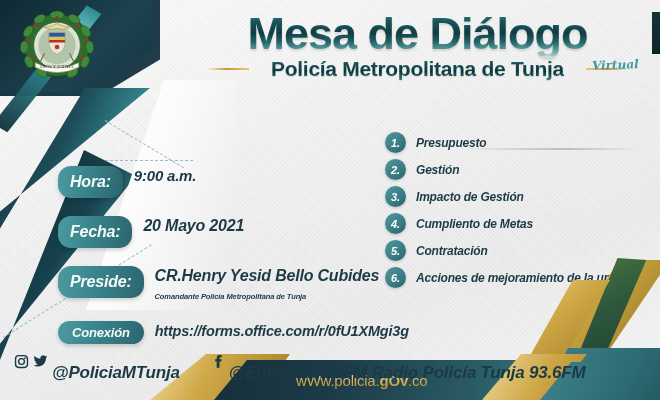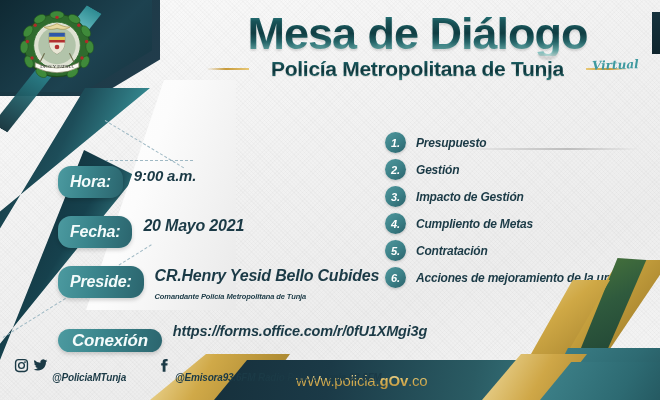--- a/index.html
+++ b/index.html
@@ -95,21 +95,21 @@
   .info-row { display:flex; align-items:flex-start; margin-bottom:18px; }
   .pill {
     display:inline-flex; align-items:center; justify-content:center;
     height:23px; padding:16px 12px; border-radius:13px;
     background:linear-gradient(100deg,#4c9aa0 0%,#3b868d 40%,#2b656e 100%);
     color:#f4fbfb; font-size:16px; font-style:italic; font-weight:bold;
     letter-spacing:-.2px; white-space:nowrap;
     box-shadow:0 2px 4px rgba(0,0,0,.18);
     flex:0 0 auto;
   }
-  .pill.wide { padding:0 14px; font-size:17px;margin-top:8px; }
+  .pill.wide { padding:0 14px; font-size:13px; }
   .val-wrap { margin-left:11px; padding-top:1px; }
   .val {
     font-size:15px; font-style:italic; font-weight:bold; color:#1b3a46;
     letter-spacing:-.2px; white-space:nowrap;
   }
   .val.big { font-size:16px; }
   .val.url { font-size:14.5px; }
   .val-sub {
     font-size:7.5px; font-style:italic; font-weight:bold; color:#1b3a46;
     letter-spacing:-.1px; margin-top:-1px; white-space:nowrap;
@@ -190,21 +190,21 @@
     background:linear-gradient(180deg,#f6e7b4 0%,#d9b357 50%,#b8903a 100%);
     -webkit-background-clip:text; background-clip:text; color:transparent;
     font-weight:normal;
   }
   .f-web b { font-weight:bold; }
 
   
   .social { position:absolute; left:14px; bottom:17px; display:flex; align-items:center; }
   .soc-ico { width:15px; height:15px; margin-right:4px; flex:0 0 auto; }
   .soc-txt {
-    font-size:10px; font-style:italic; font-weight:bold; color:#1b3a46;
+    font-size:17px; font-style:italic; font-weight:bold; color:#1b3a46;
     letter-spacing:-.2px; white-space:nowrap; margin-right:4px;margin-top:24px;
   }
   .soc-gap { width:26px; }
 </style>
 </head>
 <body>
 
 <div id="poster">
 
   <div class="tl-panel"></div>

